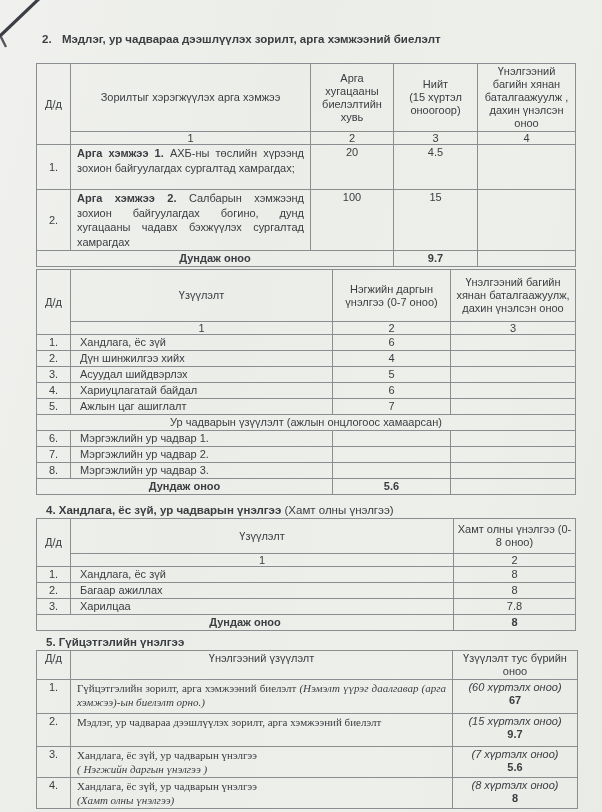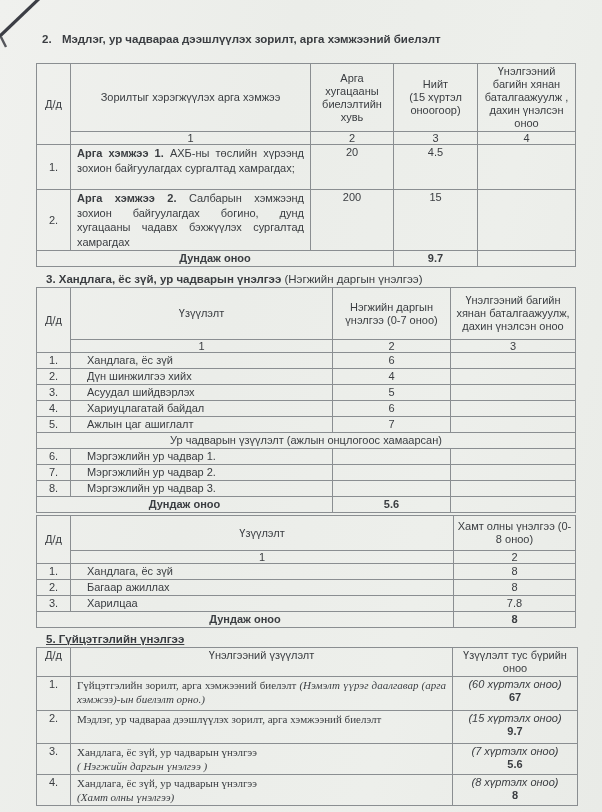--- a/index.html
+++ b/index.html
@@ -21,34 +21,34 @@
     background:linear-gradient(103deg,#f0f1ee 0%,#ebede9 38%,#edefeb 70%,#e9ebe7 100%);
   }
   .artifact{position:absolute;left:0;top:0;pointer-events:none;}
   .content{position:absolute;left:36px;top:0;width:541px;}
 
   .sec-h{font-size:11.5px;font-weight:700;color:var(--ink);}
   .h2{margin:33px 0 0 6px;display:flex;}
   .h2 .no{width:20px;flex:0 0 20px;}
   .h3{margin:6px 0 0 10px;}
   .h4{margin:9px 0 0 10px;}
-  .h5{margin:5px 0 0 10px;text-decoration:underline;}
+  .h5{margin:5px 0 0 10px;}
   .sec-h .paren{font-weight:400;}
 
   table{border-collapse:collapse;table-layout:fixed;width:539px;font-size:11px;line-height:13px;color:var(--ink);}
   td{border:1px solid var(--border);padding:1px 3px;vertical-align:middle;overflow:hidden;}
   .th{text-align:center;padding:1px 2px;}
   .numr td{height:13px;padding:0 2px;text-align:center;line-height:12px;}
   .c{text-align:center;}
   .t{vertical-align:top;margin-left:28px;}
   .j{text-align:justify;}
   .b{font-weight:700;}
   .i{font-style:italic;}
   .main-cell{padding:1px 6px;line-height:14.5px;}
-  .lbl{padding-left:16px;margin-left:29px;}
+  .lbl{padding-left:9px;margin-left:29px;}
 
   #t2{margin-top:18px;}
   #t3{margin-top:2px;}
   #t4{margin-top:2px;}
   #t5{margin-top:2px;}
   #t5 .main-cell{line-height:14px;font-family:Liberation Serif, serif;}
   #t5 td{vertical-align:top;}
 </style>
 </head>
 <body>
@@ -98,36 +98,32 @@
         <td class="t c">20</td>
         <td class="t c">4.5</td>
         <td></td>
       </tr>
       <tr style="height:57px">
         <td class="c">2.</td>
         <td class="t j main-cell">
           <span class="b">Арга хэмжээ 2.</span>
           <span>Салбарын хэмжээнд зохион байгуулагдах богино, дунд хугацааны чадавх бэхжүүлэх сургалтад хамрагдах</span>
         </td>
-        <td class="t c">200</td>
+        <td class="t c">100</td>
         <td class="t c">15</td>
         <td></td>
       </tr>
       <tr style="height:16px">
         <td class="c b" colspan="3">Дундаж оноо</td>
         <td class="c b">9.7</td>
         <td></td>
       </tr>
     </tbody>
       </table>
 
-    <div class="sec-h h3">
-      <span>3. Хандлага, ёс зүй, ур чадварын үнэлгээ</span>
-      <span class="paren">(Нэгжийн даргын үнэлгээ)</span>
-    </div>
 
     <table id="t3">
       <colgroup>
           <col style="width:34px">
           <col style="width:262px">
           <col style="width:118px">
           <col style="width:125px">
         </colgroup>
       <tbody>
           <tr style="height:52px">
@@ -193,20 +189,24 @@
         <td></td>
       </tr>
       <tr style="height:15px">
         <td class="c b" colspan="2">Дундаж оноо</td>
         <td class="c b">5.6</td>
         <td></td>
       </tr>
     </tbody>
       </table>
 
+    <div class="sec-h h4">
+      <span>4. Хандлага, ёс зүй, ур чадварын үнэлгээ</span>
+      <span class="paren">(Хамт олны үнэлгээ)</span>
+    </div>
 
     <table id="t4">
       <colgroup>
           <col style="width:34px">
           <col style="width:383px">
           <col style="width:122px">
         </colgroup>
       <tbody>
           <tr style="height:35px">
         <td class="th" rowspan="2">Д/д</td>

